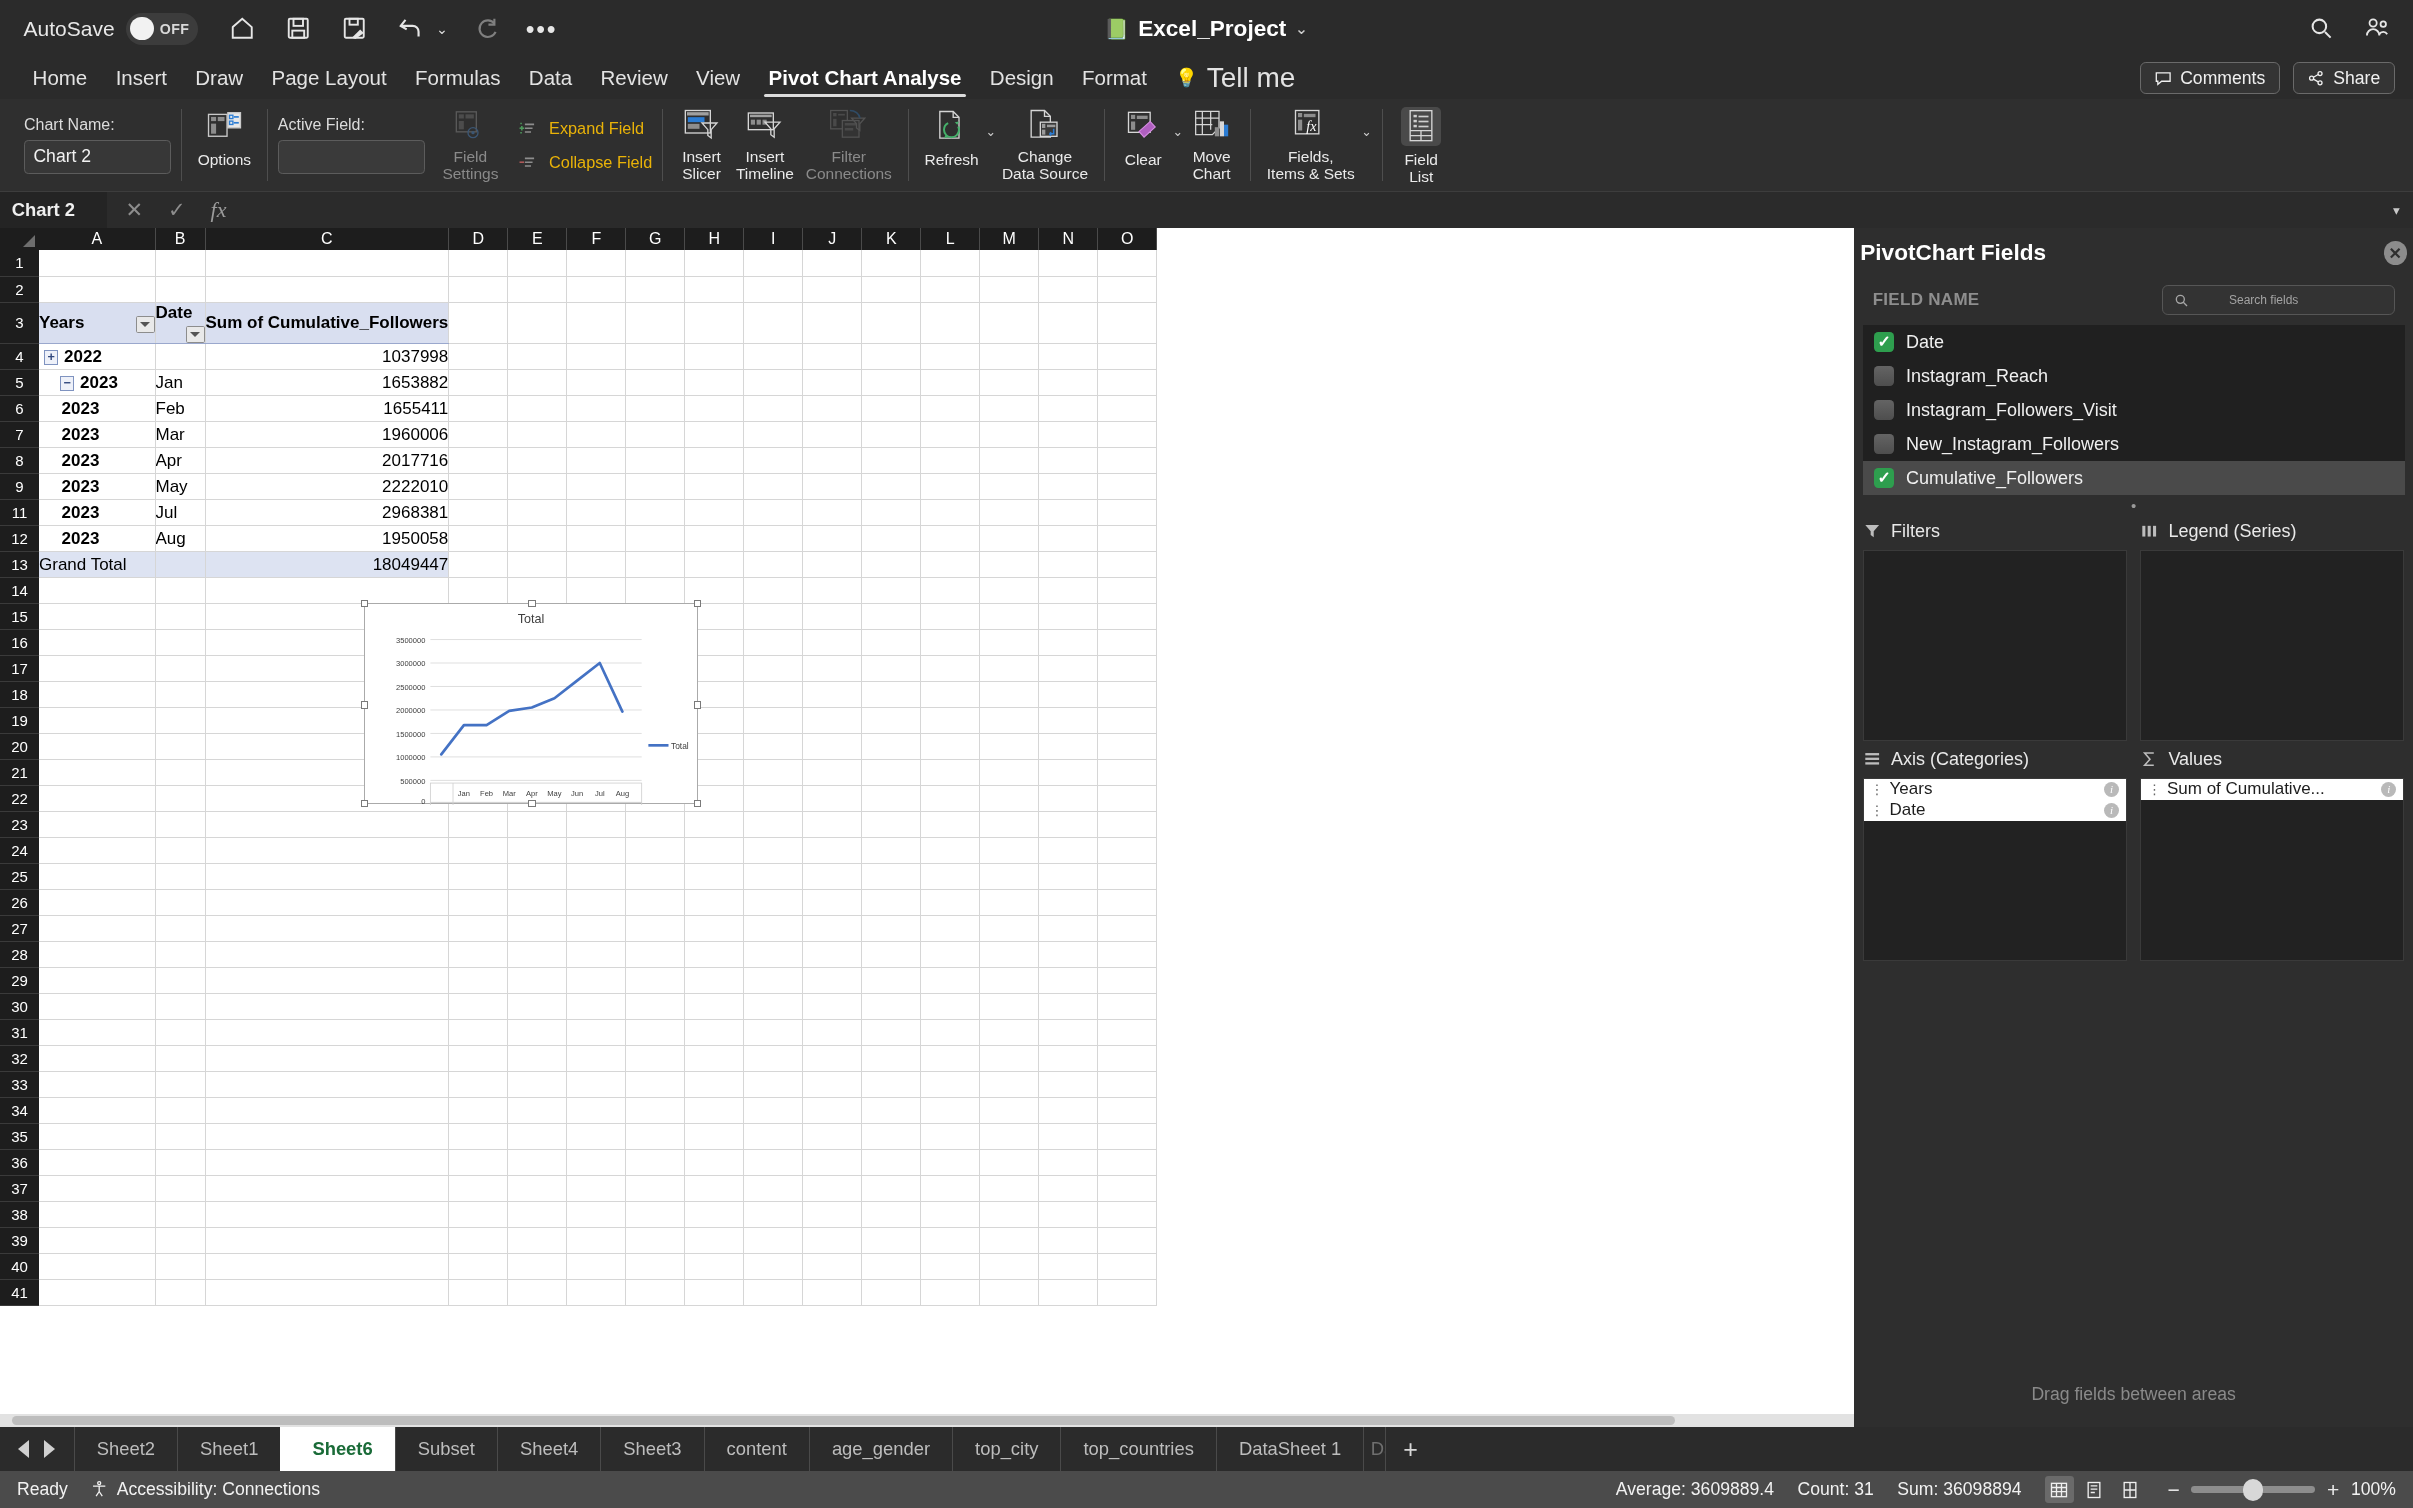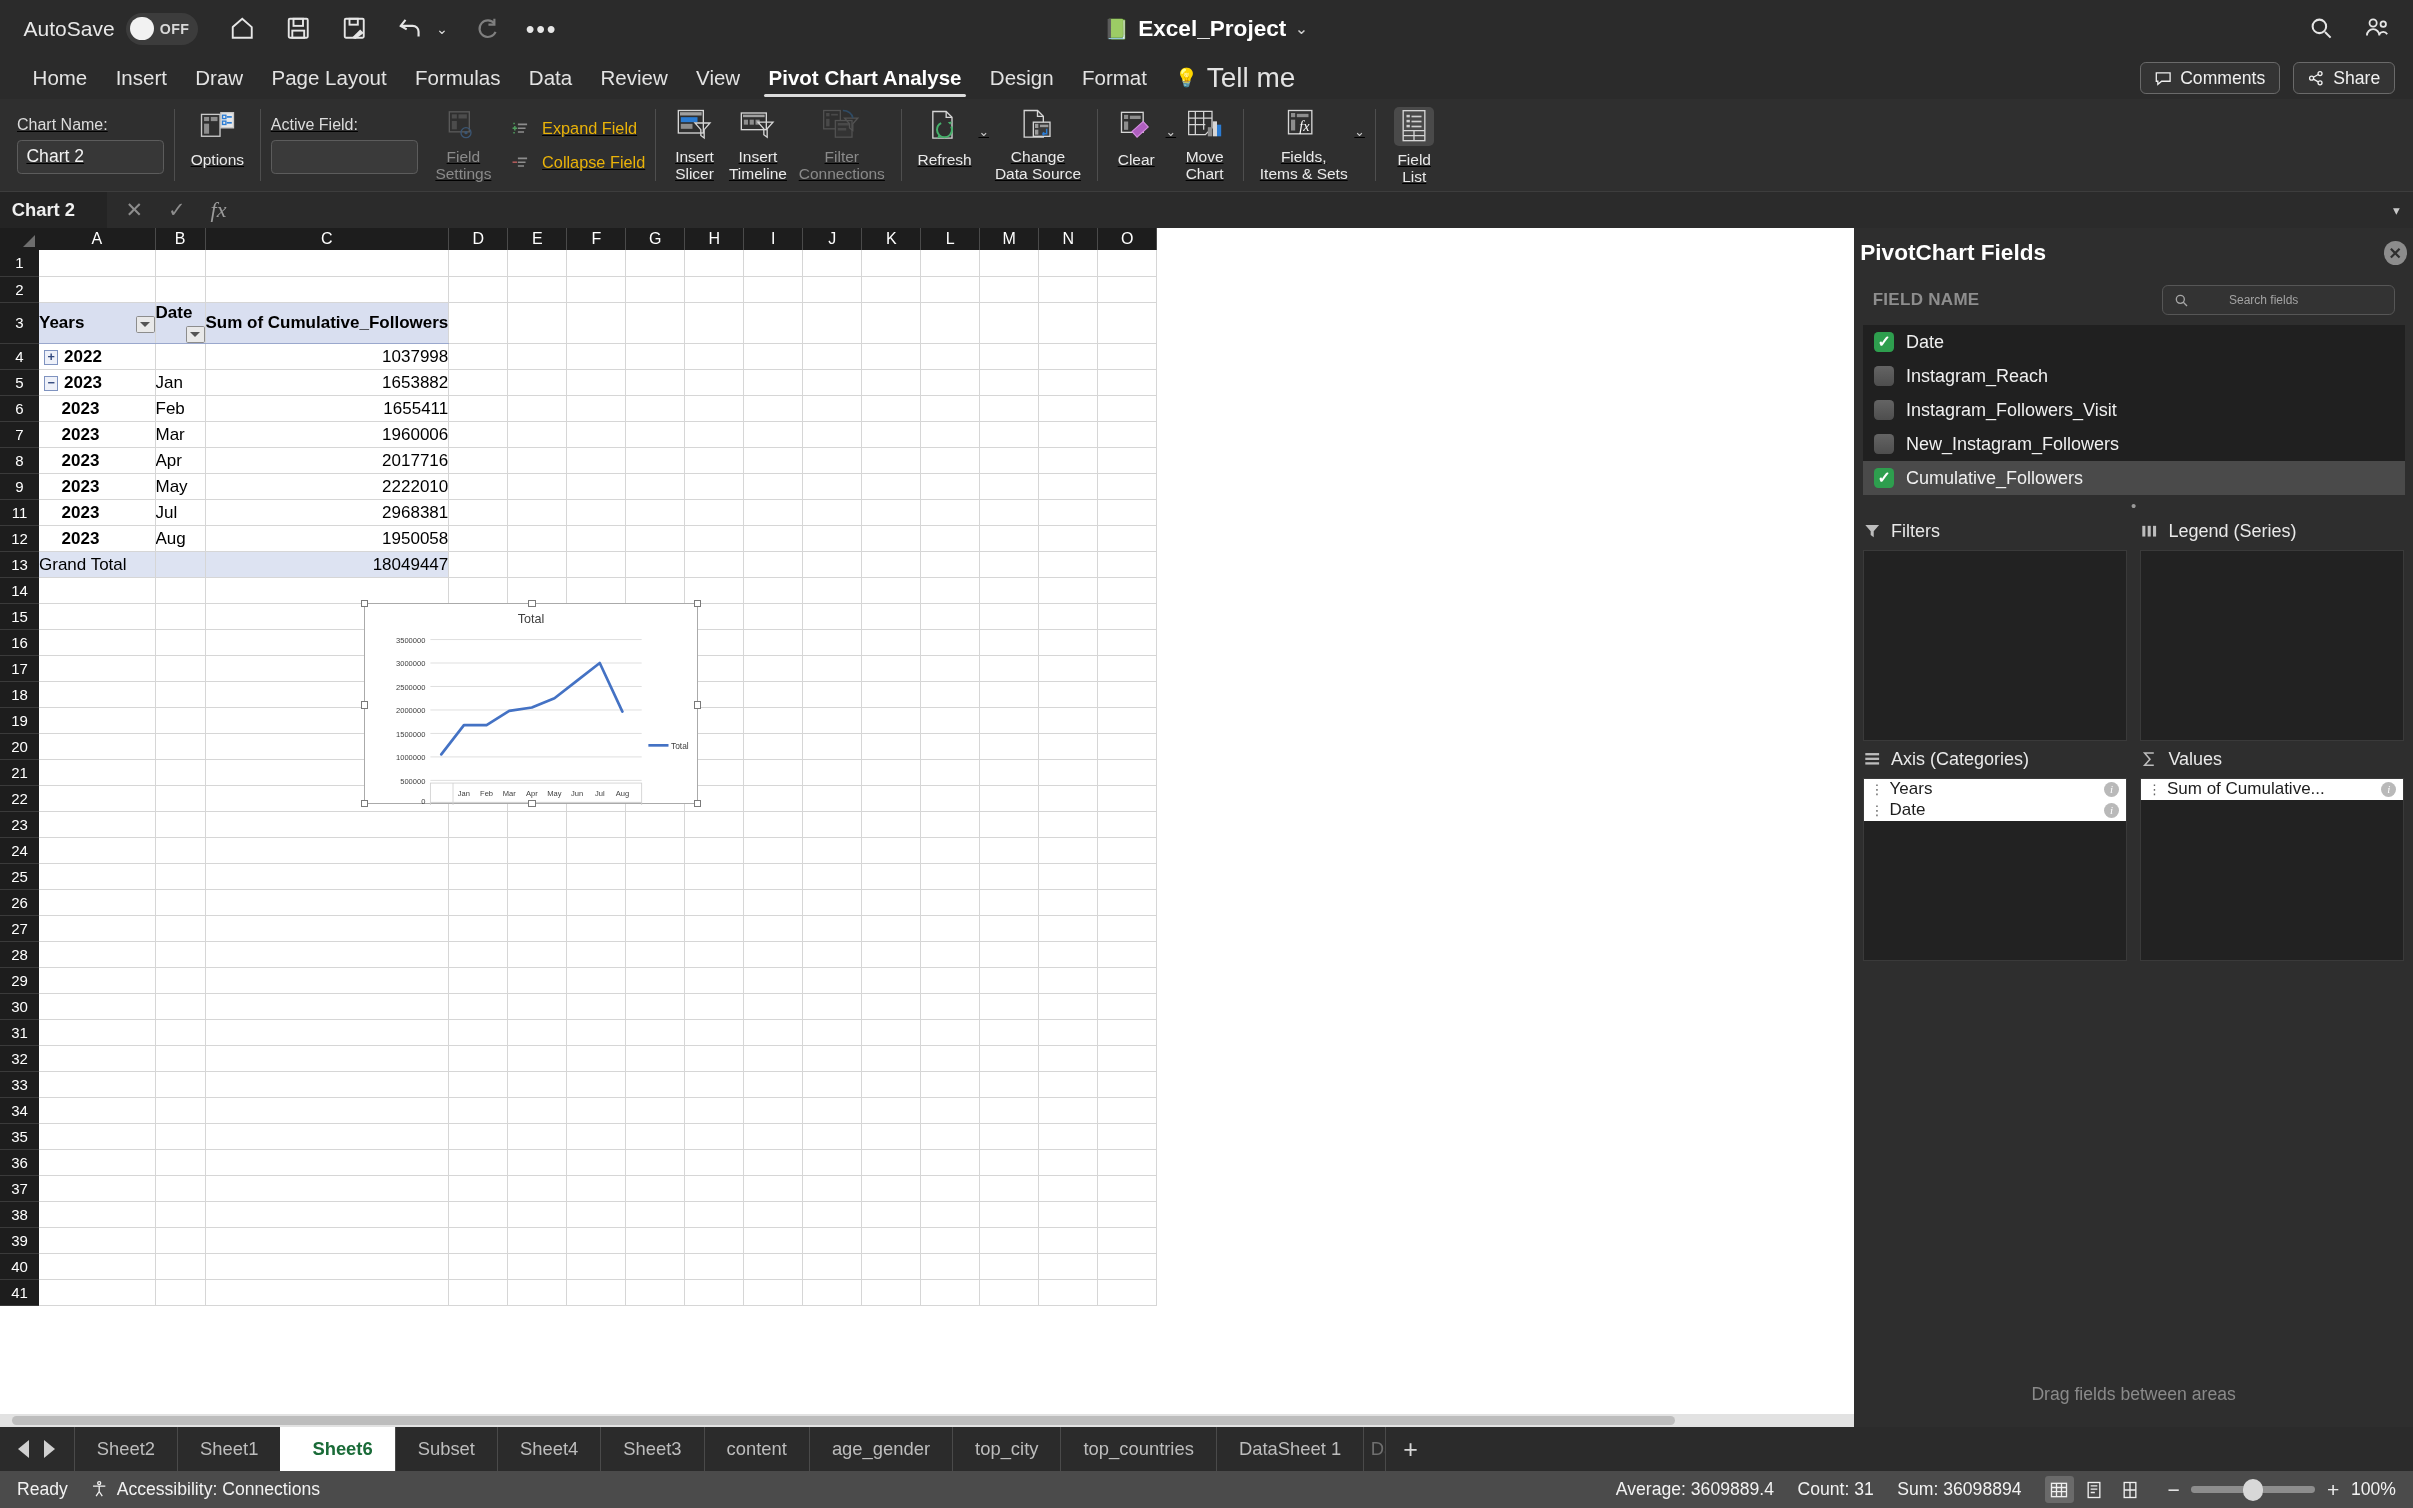--- a/index.html
+++ b/index.html
@@ -62,21 +62,21 @@
   .pillbtn {
     border: 0.8px solid #6a6a6a; border-radius: 5.9px; height: 32px; padding: 0 13.4px;
     display: flex; align-items: center; gap: 7.5px; color: #f0f0f0; font-size: 17.6px;
     background: #343434;
   }
   .pillbtn svg { width: 18.4px; height: 18.4px; }
 
   
   .ribbon {
     height: 92px; background: #2f2f2f; display: flex; align-items: stretch;
-    flex: 0 0 92px; padding: 0 7px; text-decoration: underline;
+    flex: 0 0 92px; padding: 0 14px;
   }
   .rgroup { display: flex; align-items: center; padding: 0 10px; position: relative; }
   .rsep { width: 0.8px; background: #4e4e4e; margin: 10px 0; align-self: stretch; }
   .grp-label { color: #dcdcdc; font-size: 16px; }
   .namebox {
     width: 147px; height: 34px; border: 0.8px solid #5c5c5c; border-radius: 4.2px;
     background: #373737; color: #f2f2f2; font-size: 17.6px; display: flex;
     align-items: center; padding: 0 8.4px;
   }
   .namebox.empty { background: #3a3a3a; }
@@ -674,21 +674,21 @@
               <td class="cell"></td>
               <td class="cell"></td>
               <td class="cell"></td>
               <td class="cell"></td>
               <td class="cell"></td>
               <td class="cell"></td>
               <td class="cell"></td>
             </tr>
             <tr>
               <th class="rowhdr">5</th>
-              <td class="cell bold" style="padding-left:5px"><span class="expand">−</span>2023</td>
+              <td class="cell bold" style="padding-left:21px"><span class="expand">−</span>2023</td>
               <td class="cell">Jan</td>
               <td class="cell num">1653882</td>
               <td class="cell"></td>
               <td class="cell"></td>
               <td class="cell"></td>
               <td class="cell"></td>
               <td class="cell"></td>
               <td class="cell"></td>
               <td class="cell"></td>
               <td class="cell"></td>

